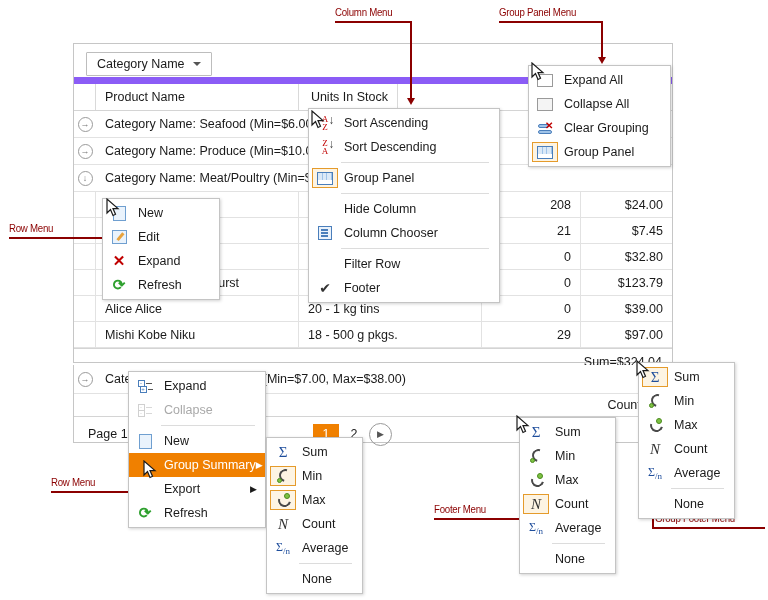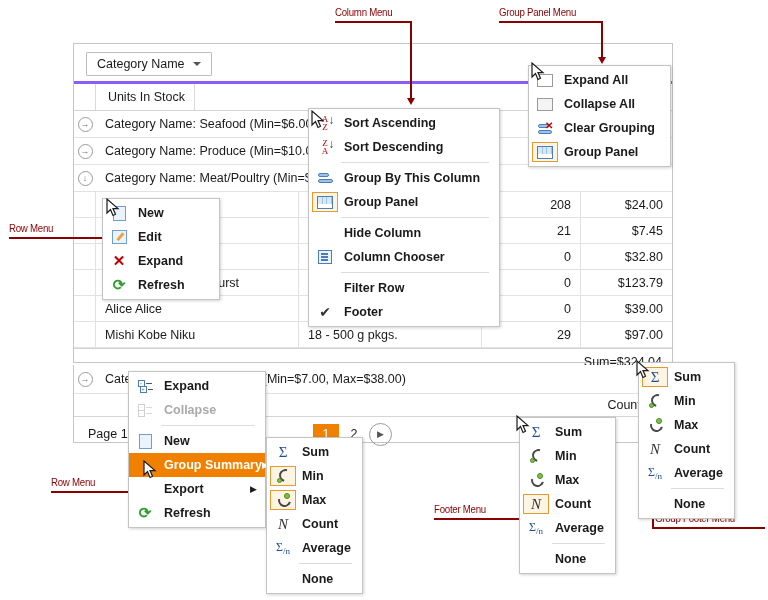--- a/index.html
+++ b/index.html
@@ -45,21 +45,21 @@
   }
 
   
   .grid {
     position: absolute;
     border: 1px solid #c6c6c6;
     background: #ffffff;
     box-sizing: border-box;
   }
   .group-panel {
-    height: 40px; border-bottom: 3px solid #8b5cf6;
+    height: 40px; border-bottom: 7px solid #8b5cf6;
     background: #fff; padding: 8px 0 0 12px; box-sizing: border-box;
   }
   .group-chip {
     display: inline-flex; align-items: center; gap: 8px;
     border: 1px solid #bdbdbd; background: #fff;
     padding: 4px 10px; font-size: 12.5px; color: #1a1a1a;
     border-radius: 1px;
   }
   .chip-caret {
     width: 0; height: 0;
@@ -122,21 +122,21 @@
     font-size: 12.5px; color: #1a1a1a; padding-left: 3px; white-space: nowrap;
   }
   .menu-item.disabled { color: #a9a9a9; }
   .menu-item.hl { background: #F08000; color: #fff; }
   .mi-icon {
     width: 26px; min-width: 26px; height: 20px;
     display: flex; align-items: center; justify-content: center;
     box-sizing: border-box;
   }
   .mi-icon.boxed { border: 1.5px solid #E59B2B; background: #FDF4E3; }
-  .mi-label { padding-left: 6px; font-weight: bold; }
+  .mi-label { padding-left: 6px; }
   .mi-arrow { margin-left: auto; padding-right: 8px; font-size: 9px; }
   .menu-sep { height: 1px; background: #dcdcdc; margin: 3px 10px 3px 32px; }
 
   .sort-icon { font-family: "Liberation Serif", serif; font-size: 9px; color: #C00000;
                line-height: 8px; text-align: center; position: relative; }
   .sort-icon .ar { position: absolute; right: -6px; top: 1px; color: #444; font-size: 12px; }
 
   .cursor { position: absolute; z-index: 90; }
 
   
@@ -206,20 +206,21 @@
 
     <div class="group-panel">
       <span class="group-chip">
         <span>Category Name</span>
         <span class="chip-caret"></span>
       </span>
     </div>
 
     <div class="hdr-row">
       <div class="hdr-indicator"></div>
+      <div class="hdr-cell" style="width:203px">Product Name</div>
       <div class="hdr-cell num" style="width:99px">Units In Stock</div>
       <div class="hdr-cell num" style="width:91px; border-right:none"></div>
     </div>
 
     <div class="grp-row">
       <div class="grp-ind">
         <span class="exp-circle">→</span>
       </div>
       <div class="grp-text">Category Name: Seafood (Min=$6.00, Max=$62.50)</div>
     </div>
@@ -311,29 +312,20 @@
       <span class="mi-label">Sort Ascending</span>
     </div>
     <div class="menu-item">
       <span class="mi-icon">
         <span class="sort-icon">Z<br>A<span class="ar">↓</span></span>
       </span>
       <span class="mi-label">Sort Descending</span>
     </div>
     <div class="menu-sep"></div>
     <div class="menu-item">
-      <span class="mi-icon">
-        <span class="ic-grpby">
-            <i style="top:1px;width:11px"></i>
-            <i style="top:7px;width:15px"></i>
-          </span>
-      </span>
-      <span class="mi-label">Group By This Column</span>
-    </div>
-    <div class="menu-item">
       <span class="mi-icon boxed">
         <span class="ic-grppanel"><span class="t"></span><span class="b">
               <span></span>
               <span></span>
               <span></span>
             </span></span>
       </span>
       <span class="mi-label">Group Panel</span>
     </div>
     <div class="menu-sep"></div>

